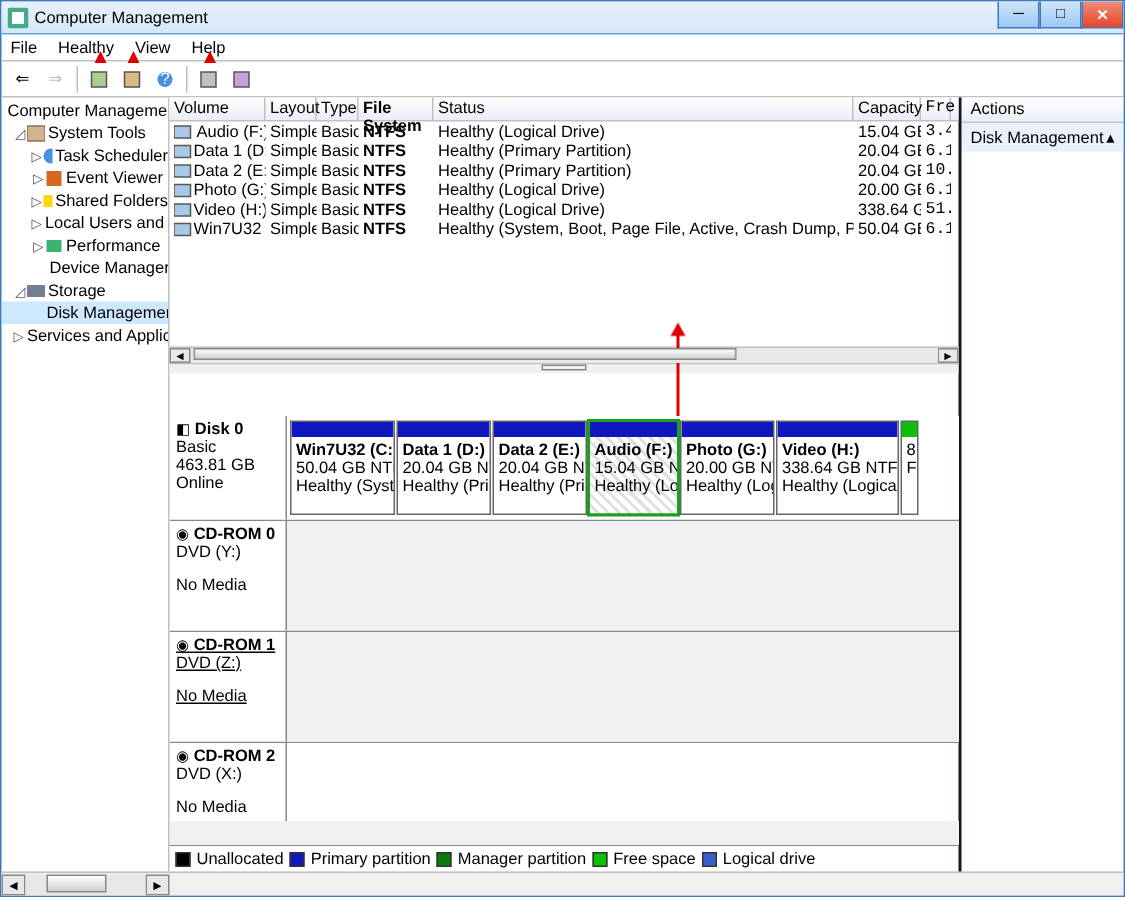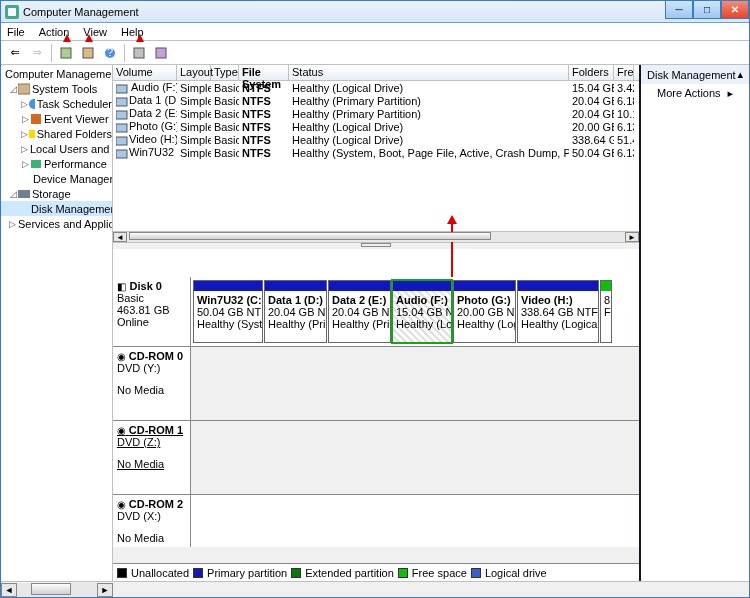--- a/index.html
+++ b/index.html
@@ -22,21 +22,21 @@
 .tree-row.sel { background:#cde8ff; }
 .tw { display:inline-block; width:9px; text-align:center; color:#595959; font-size:9px;}
 .ticon2 { width:12px; height:12px; margin-right:2px; display:inline-block; }
 .center { flex:1; display:flex; flex-direction:column; border-right:2px solid #0f172a;}
 .grid-hdr { display:flex; background:linear-gradient(#fff,#e9eef5); border-bottom:1px solid #c0c0c0; height:16px;}
 .gh { border-right:1px solid #c0c0c0; padding:1px 3px; }
 .grid-body { }
 .grow { display:flex; height:13px; align-items:center; }
 .gc { padding:0 3px; overflow:hidden; white-space:nowrap;}
 .vol-icon { width:12px;height:11px; display:inline-block; vertical-align:middle; margin-right:1px;}
-.col-v{width:64px;} .col-l{width:34px;} .col-t{width:28px;} .col-fs{width:50px;font-weight:bold;} .col-st{width:280px;} .col-c{width:45px; text-align:right;} .col-fr{width:20px;}
+.col-v{width:64px;} .col-l{width:34px;} .col-t{width:28px;} .col-fs{width:50px;font-weight:bold;} .col-st{width:280px;} .col-c{width:45px; text-align:right;} .col-fr{width:20px;font-family:Liberation Mono, monospace;}
 .scroll-split { height:12px; display:flex; align-items:center; border-top:1px solid #c0c0c0; border-bottom:1px solid #c0c0c0; background:#f0f0f0;}
 .scroll-split .sbtn{width:14px;height:10px;border:1px solid #888; background:#e8e8e8; text-align:center; font-size:8px; line-height:9px;}
 .scroll-split .strack{flex:1; background:#e8e8e8; position:relative; height:10px;}
 .scroll-split .sthumb{position:absolute; left:2px; width:362px; height:8px; top:0; background:linear-gradient(#fdfdfd,#d0d0d0); border:1px solid #888;}
 .splitter{height:6px; background:#f0f0f0; display:flex; justify-content:center;}
 .splitter div{width:30px;height:4px;border:1px solid #888;margin-top:0;}
 .diskpane{ overflow:auto;margin-top:28px;}
 .diskrow{ display:flex; border-bottom:1px solid #888; min-height:70px; }
 .diskleft{ width:78px; border-right:1px solid #888; padding:3px 4px; background:#fff;}
 .diskleft .dicon{font-size:10px;}
@@ -74,21 +74,21 @@
   <span>Computer Management</span>
   <div class="winbtns">
     <div class="winbtn-min">─</div>
     <div class="winbtn-max">□</div>
     <div class="winbtn-close">✕</div>
   </div>
 </div>
 
 <div class="menubar">
   <span>File</span>
-  <span>Action</span>
+  <span>Healthy</span>
   <span>View</span>
   <span>Help</span>
 </div>
 
 <div class="toolbar">
   <div class="tbtn">⇐</div>
   <div class="tbtn" style="color:#bbb">⇒</div>
   <div style="width:1px;height:18px;background:#c0c0c0;margin:0 2px"></div>
   <div class="tbtn arrow-red">
       <svg class="ico">
@@ -198,21 +198,21 @@
       </div>
   </div>
 
   <div class="center" style="position:relative">
     <div class="grid-hdr">
       <div class="gh col-v">Volume</div>
       <div class="gh col-l">Layout</div>
       <div class="gh col-t">Type</div>
       <div class="gh col-fs">File System</div>
       <div class="gh col-st">Status</div>
-      <div class="gh col-c" style="text-align:left">Folders</div>
+      <div class="gh col-c" style="text-align:left">Capacity</div>
       <div class="gh col-fr">Fre</div>
     </div>
     <div class="grid-body" style="height:150px">
       <div id="vrows">
           <div class="grow">
             <div class="gc col-v"><svg class="vol-icon">
                 <rect width="11" height="8" y="2" fill="#a8c8e8" stroke="#555"></rect>
               </svg><span class="sel" style="padding:0 2px">Audio (F:)</span></div>
             <div class="gc col-l">Simple</div>
             <div class="gc col-t">Basic</div>
@@ -384,34 +384,34 @@
           </div>
         </div>
     </div>
 
     <div class="legend">
       <span class="lg" style="background:#000"></span>
         <span>Unallocated</span>
       <span class="lg" style="background:#1016c0"></span>
         <span>Primary partition</span>
       <span class="lg" style="background:#0a7a0a"></span>
-        <span>Extended partition</span>
+        <span>Manager partition</span>
       <span class="lg" style="background:#0bbf0b"></span>
         <span>Free space</span>
       <span class="lg" style="background:#3a5fcd"></span>
         <span>Logical drive</span>
     </div>
   </div>
 
   <div class="actions">
+    <div class="ahdr">Actions</div>
     <div class="asec">
         <span>Disk Management</span>
         <span>▴</span>
       </div>
-    <div class="aitem"><span>More Actions</span><span style="float:right">▸</span></div>
   </div>
 </div>
 
 <div class="bottom-scroll">
   <div class="sbtn">◄</div>
   <div class="strack">
       <div class="sthumb"></div>
     </div>
   <div class="sbtn">►</div>
 </div>

